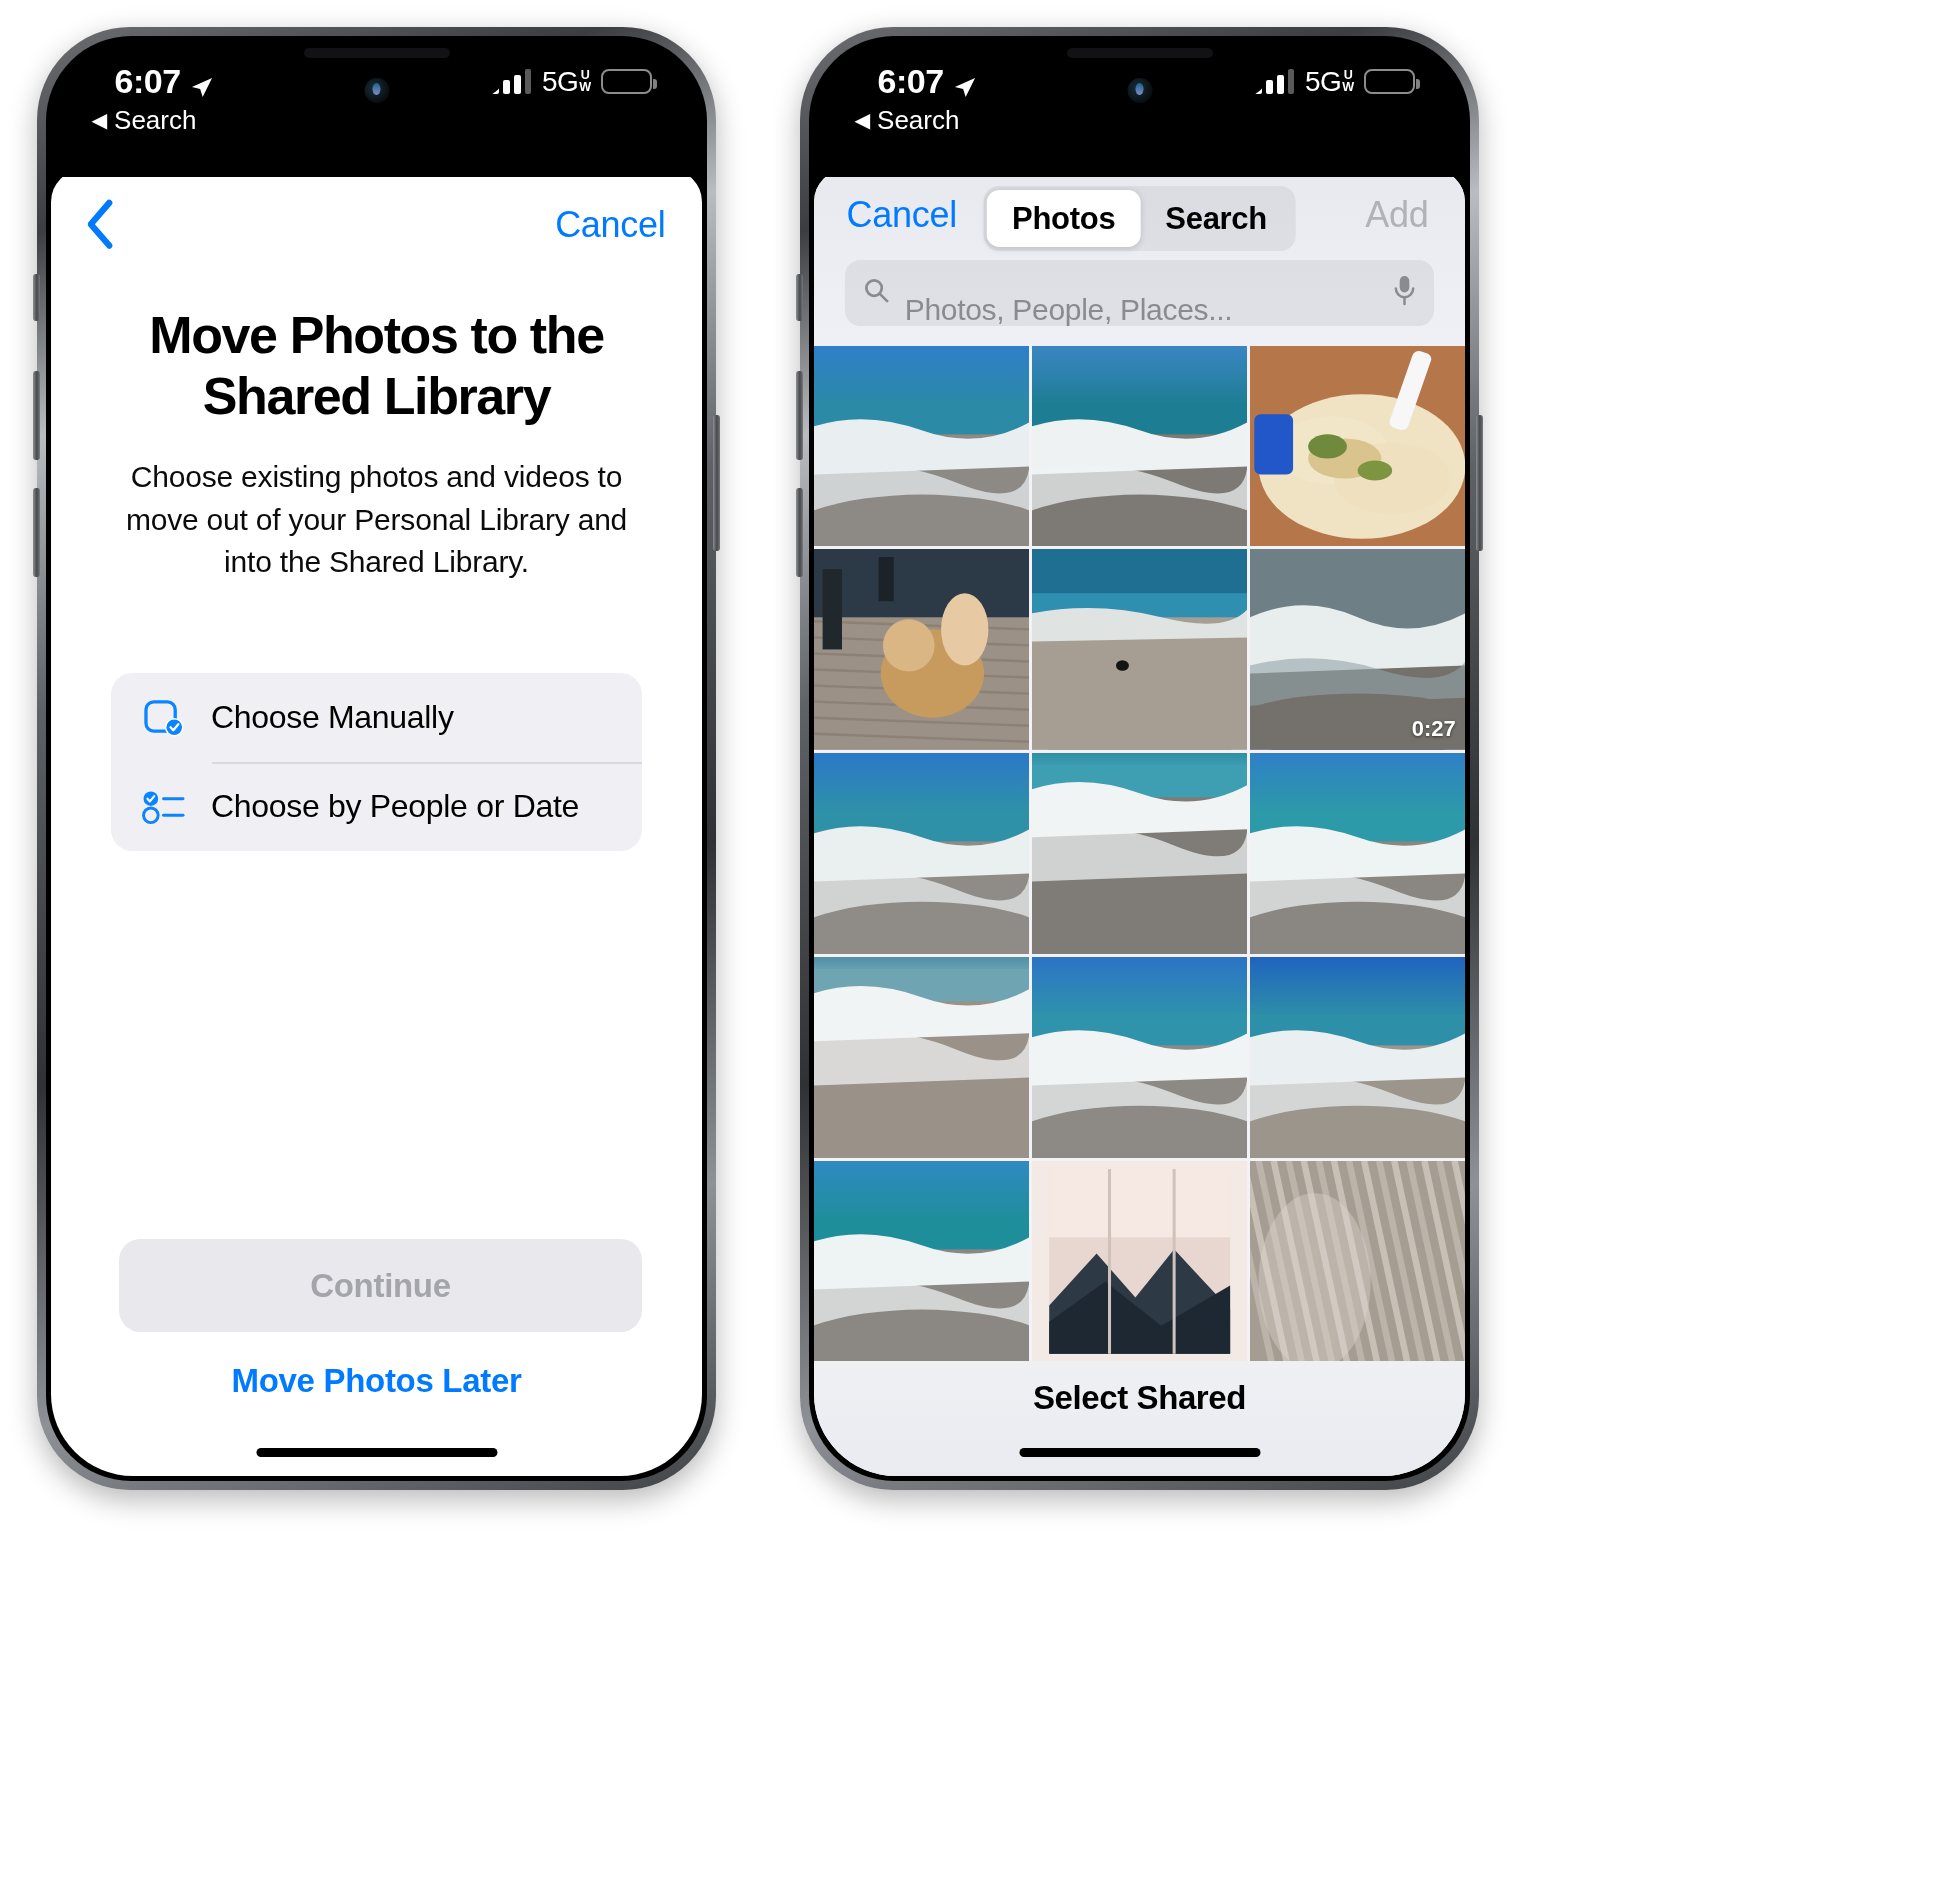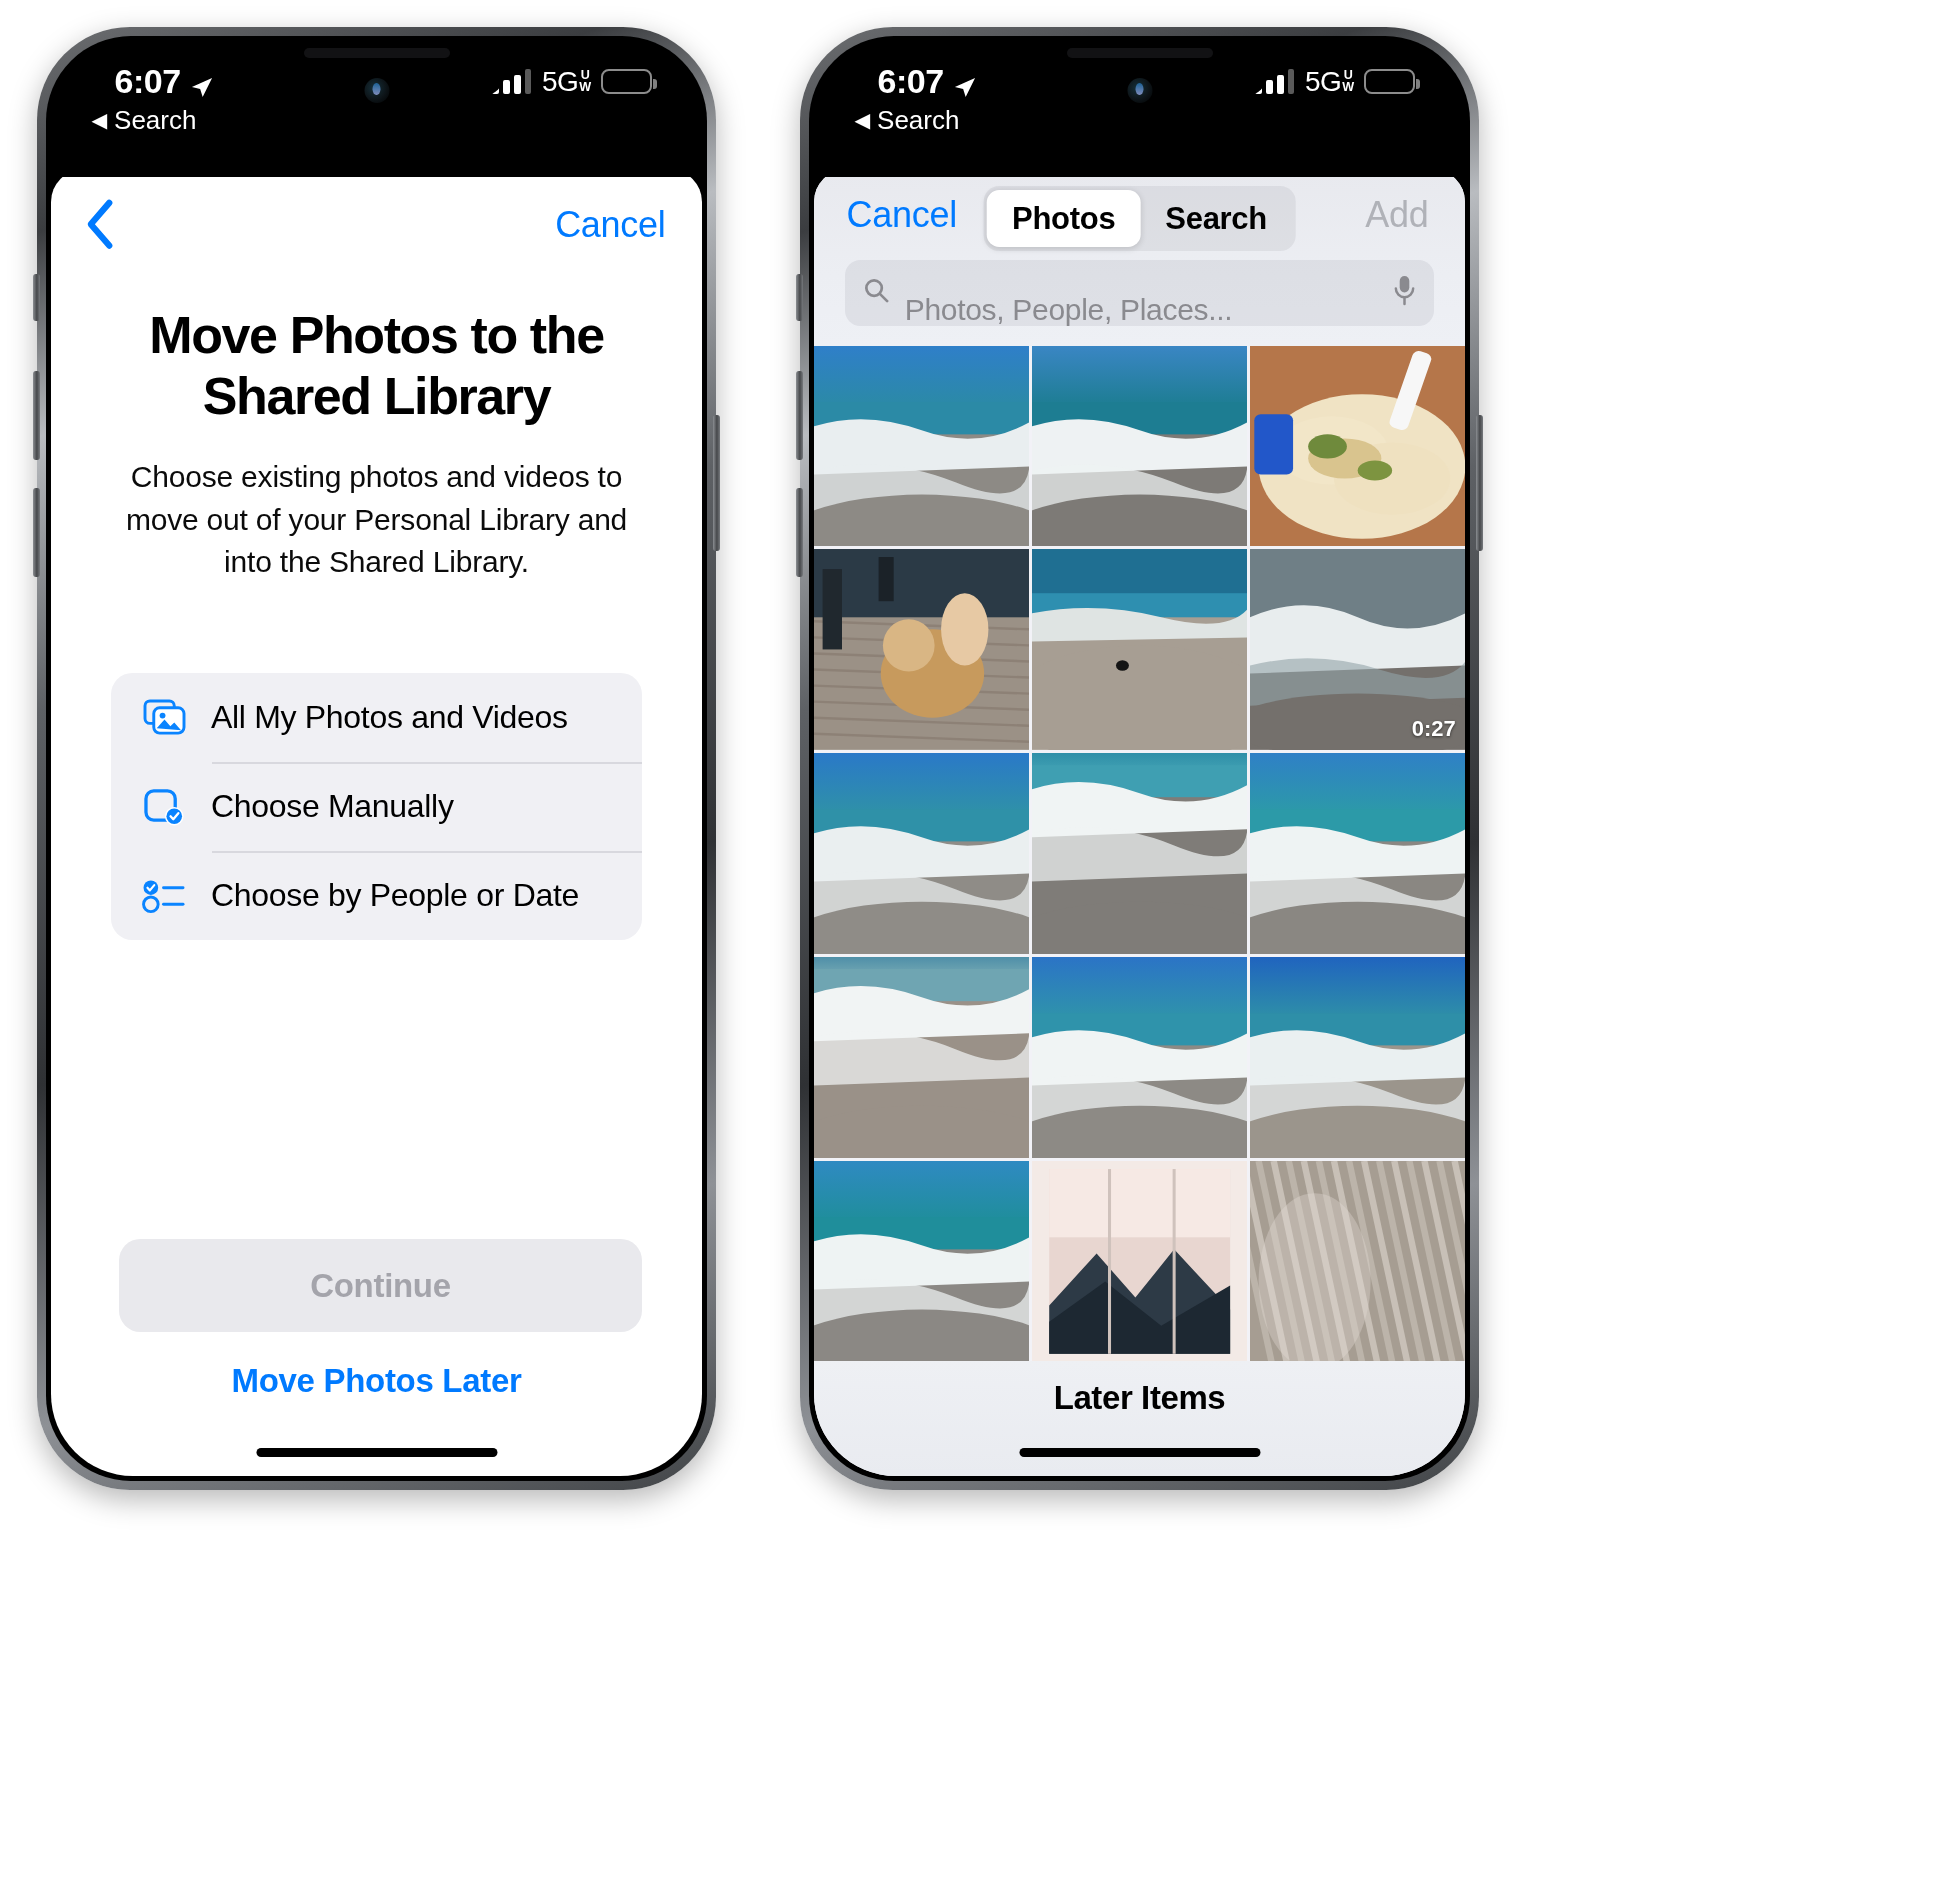--- a/index.html
+++ b/index.html
@@ -246,31 +246,20 @@
                 </svg>
               </span>
               <span class="p1-cancel">Cancel</span>
             </div>
 
             <div class="p1-title">Move Photos to the Shared Library</div>
             <div class="p1-desc">Choose existing photos and videos to move out of your Personal Library and into the Shared Library.</div>
 
             <div class="p1-list">
 
-              <div class="p1-row">
-                <span class="ic">
-                  <svg width="45" height="39" viewBox="0 0 46 40" aria-hidden="true">
-                    <rect x="3" y="3" width="30" height="23" rx="5" fill="none" stroke="#0a84ff" stroke-width="3"></rect>
-                    <rect x="12" y="10" width="31" height="26" rx="6" fill="#fff" stroke="#0a84ff" stroke-width="3"></rect>
-                    <path d="M15 31 L23 22 L29 29 L33 25 L40 33 Z" fill="#0a84ff"></path>
-                    <circle cx="21" cy="18" r="3" fill="#0a84ff"></circle>
-                  </svg>
-                </span>
-                <span class="lbl">All My Photos and Videos</span>
-              </div>
 
               <div class="p1-row">
                 <span class="ic">
                   <svg width="45" height="39" viewBox="0 0 46 40" aria-hidden="true">
                     <rect x="4" y="4" width="30" height="30" rx="8" fill="none" stroke="#0a84ff" stroke-width="3.4"></rect>
                     <circle cx="33" cy="30" r="9.5" fill="#fff"></circle>
                     <circle cx="33" cy="30" r="8" fill="#0a84ff"></circle>
                     <polyline points="29.2,30 32,33 37.2,26.8" fill="none" stroke="#fff" stroke-width="2.4" stroke-linecap="round" stroke-linejoin="round"></polyline>
                   </svg>
                 </span>
@@ -584,21 +573,21 @@
                     <line x1="74" y1="0" x2="94" y2="100" stroke="#cfc8be" stroke-width="3" opacity="0.55"></line>
                     <line x1="81" y1="0" x2="101" y2="100" stroke="#e4ded6" stroke-width="3" opacity="0.55"></line>
                     <line x1="88" y1="0" x2="108" y2="100" stroke="#cfc8be" stroke-width="3" opacity="0.55"></line>
                     <line x1="95" y1="0" x2="115" y2="100" stroke="#e4ded6" stroke-width="3" opacity="0.55"></line>
                     <ellipse cx="30" cy="60" rx="26" ry="44" fill="#e4ded6" opacity="0.35"></ellipse>
                   </svg>
                 </div>
               </div>
 
             <div class="p2-bottom">
-              <span class="lbl">Later Items</span>
+              <span class="lbl">Select Shared</span>
             </div>
             <div class="home-ind"></div>
           </div>
         </div>
 
         <div class="statusbar">
           <div class="speaker"></div>
           <div class="notch"></div>
           <div class="camdot"></div>
           <div class="sb-time">

